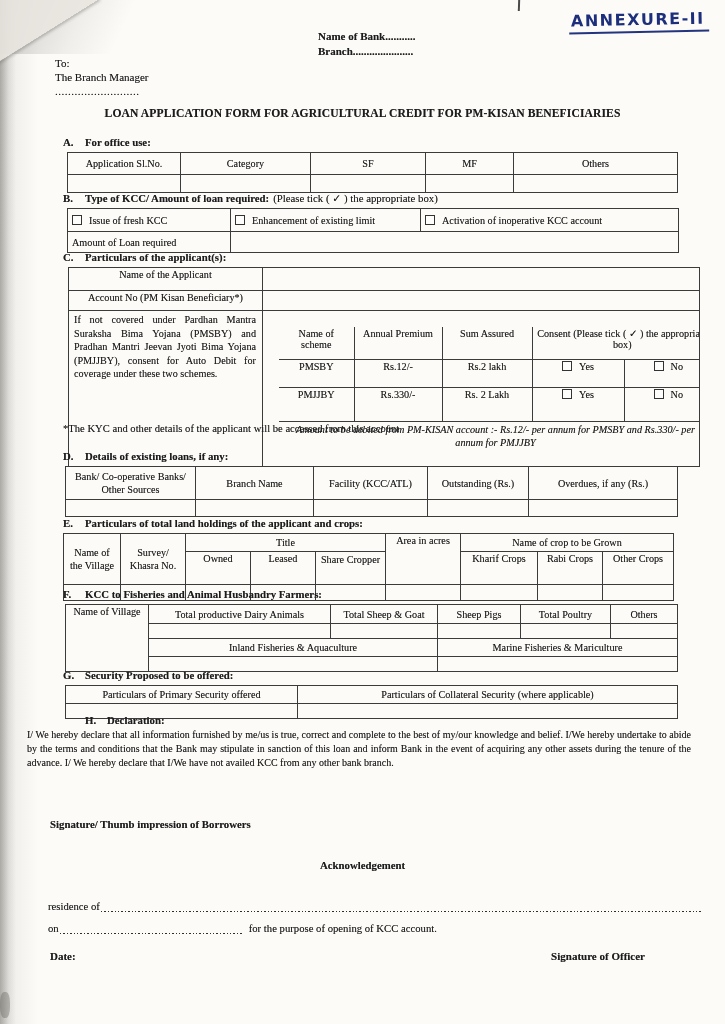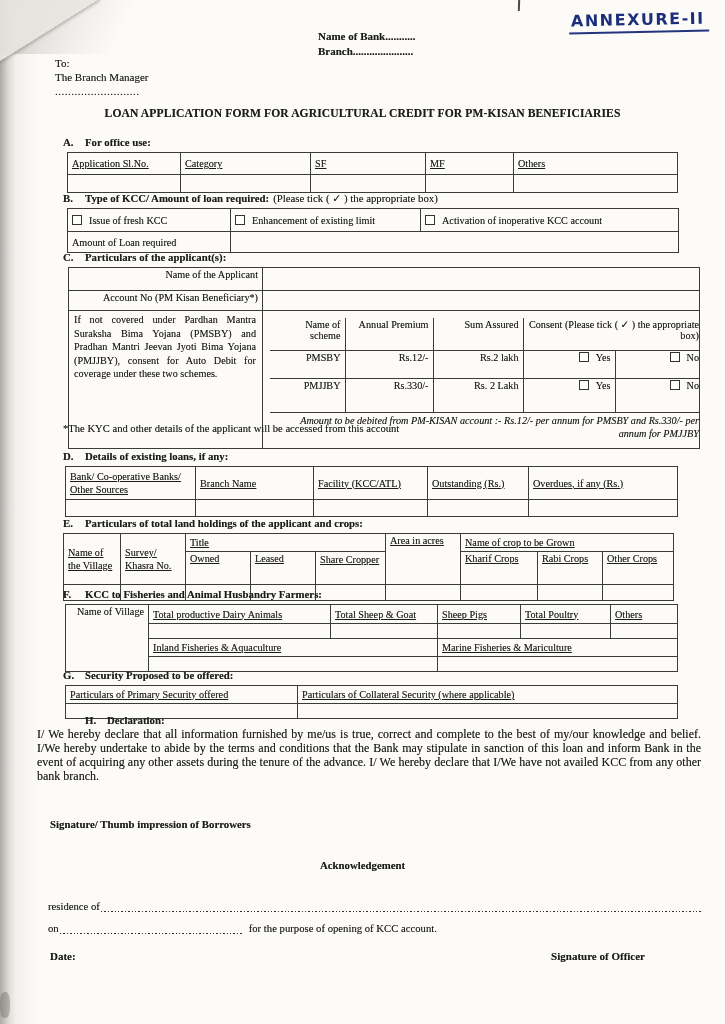--- a/index.html
+++ b/index.html
@@ -27,36 +27,36 @@
   .to-dots{letter-spacing:.5px;}
   .main-title{position:absolute;left:0;right:0;top:107px;text-align:center;font-weight:bold;font-size:11.6px;letter-spacing:.1px;}
   
   .sec{position:absolute;left:55px;right:25px;font-size:10.4px;}
   .sec-head{display:flex;font-weight:bold;font-size:10.8px;line-height:13px;}
   .sec-letter{width:22px;margin-left:8px;flex:none;}
   .sec-note{font-weight:normal;margin-left:4px;}
   table{border-collapse:collapse;table-layout:fixed;margin-top:3px;}
   td,th{border:1px solid #3b3b3b;font-size:10.2px;font-weight:normal;padding:1px 4px;overflow:hidden;vertical-align:middle;}
   table{border:1.4px solid #333;}
-  .tc{text-align:left;text-decoration:underline;}
-  .tl{text-align:right;vertical-align:top;}
+  .tc{text-align:center;}
+  .tl{text-align:center;vertical-align:top;}
   .cb{display:inline-block;width:8px;height:8px;border:1.1px solid #333;margin-right:7px;vertical-align:-1px;background:#fdfdfb;}
   .opt{white-space:nowrap;}
   
   .c-left{vertical-align:top;text-align:justify;padding:2px 6px 2px 5px;line-height:13.5px;}
-  .nest-holder{padding:7px;vertical-align:top;}
+  .nest-holder{padding:16px;vertical-align:top;}
   .nest{width:100%;height:100%;border:none;margin:0;}
   .nest td{border:1px solid #3b3b3b;}
   .nest tr:first-child td{border-top:none;}
   .nest td:first-child{border-left:none;}
   .nest td:last-child{border-right:none;}
   .nest tr:last-child td{border-bottom:none;font-style:italic;}
   .note-line{position:absolute;left:63px;font-size:10.6px;}
   
-  .decl-text{position:absolute;left:37px;width:664px;text-align:justify;font-size:12px;line-height:13.9px;}
+  .decl-text{position:absolute;left:27px;width:664px;text-align:justify;font-size:10px;line-height:13.9px;}
   .bold-line{position:absolute;left:48px;font-weight:bold;font-size:10.8px;}
   .ack-title{position:absolute;left:0;right:0;text-align:center;font-weight:bold;font-size:10.8px;}
   .fill-line{position:absolute;left:48px;right:22px;display:flex;align-items:flex-end;font-size:10.7px;line-height:13px;}
   .dots{flex:1;height:12px;margin:0 1px;
         background-image:repeating-linear-gradient(90deg,#2e2e2e 0 1.3px, rgba(0,0,0,0) 1.3px 3.4px);
         background-size:100% 1.4px;background-repeat:no-repeat;background-position:0 10px;}
   .dots-fixed{flex:none;width:182px;}
   .line3-suffix{margin-left:6px;}
   .date-row{position:absolute;left:50px;right:25px;display:flex;justify-content:space-between;font-weight:bold;font-size:11px;}
   .officer{margin-right:55px;}

